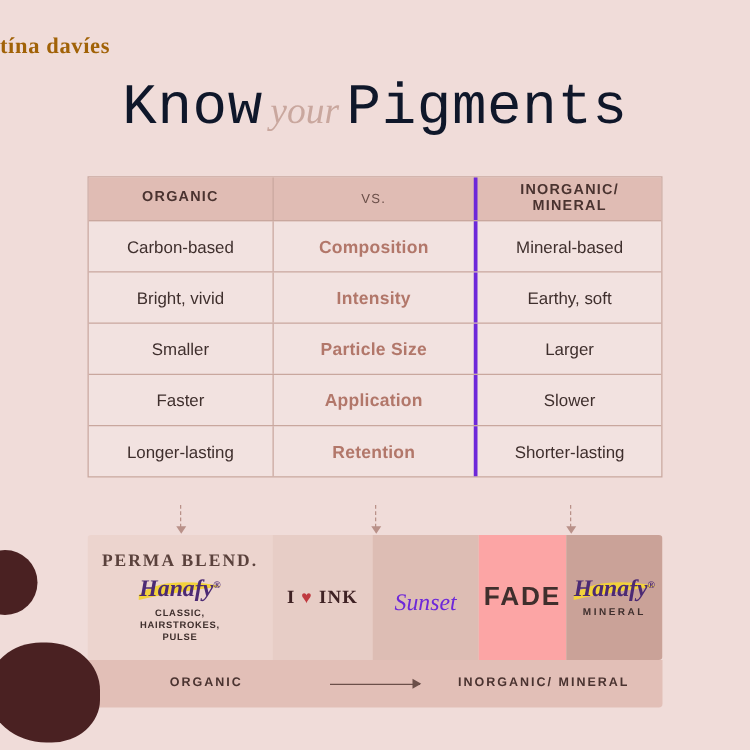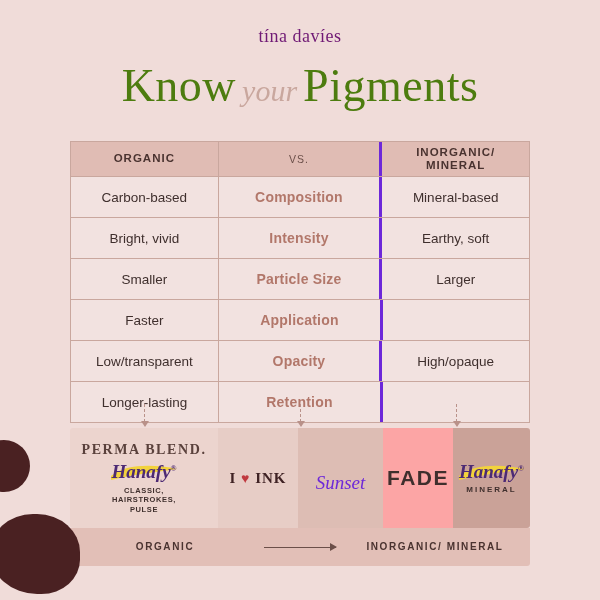--- a/index.html
+++ b/index.html
@@ -19,39 +19,39 @@
   .blob {
     position: absolute;
     background: #4a2122;
     border-radius: 50%;
     z-index: 5;
   }
   .blob-1 { left: -22px; top: 440px; width: 52px; height: 52px; }
   .blob-2 { left: -10px; top: 514px; width: 90px; height: 80px; border-radius: 50% 50% 45% 55%; }
 
   .brand {
-    text-align: center;
+    text-align: left;
     padding-top: 26px;
     font-family: "Liberation Serif", serif;
     font-size: 18px;
     letter-spacing: 0.5px;
-    color: #701a75;
-    font-weight: normal;
+    color: #a16207;
+    font-weight: bold;
   }
 
   .headline {
     text-align: center;
     margin-top: 16px;
     line-height: 1;
     white-space: nowrap;
   }
   .headline .w1, .headline .w3 {
-    font-family: Liberation Serif, serif;
+    font-family: Liberation Mono, monospace;
     font-size: 46px;
-    color: #4d7c0f;
+    color: #0f172a;
     letter-spacing: 0.5px;
   }
   .headline .w2 {
     font-family: "Liberation Serif", serif;
     font-style: italic;
     font-size: 30px;
     color: #c9a79e;
     padding: 0 6px;
   }
 
@@ -296,29 +296,26 @@
     <div class="cell c-right">Earthy, soft</div>
   </div>
   <div class="row">
     <div class="cell c-left">Smaller</div>
     <div class="cell c-mid mid-label">Particle Size</div>
     <div class="cell c-right">Larger</div>
   </div>
   <div class="row">
     <div class="cell c-left">Faster</div>
     <div class="cell c-mid mid-label">Application</div>
-  </div>
-  <div class="row">
-    <div class="cell c-left">Low/transparent</div>
-    <div class="cell c-mid mid-label">Opacity</div>
-    <div class="cell c-right">High/opaque</div>
+    <div class="cell c-right">Slower</div>
   </div>
   <div class="row">
     <div class="cell c-left">Longer-lasting</div>
     <div class="cell c-mid mid-label">Retention</div>
+    <div class="cell c-right">Shorter-lasting</div>
   </div>
 </div>
 
 <div class="connectors">
   <div class="conn conn-1"></div>
   <div class="conn conn-2"></div>
   <div class="conn conn-3"></div>
 </div>
 
 <div class="band">

